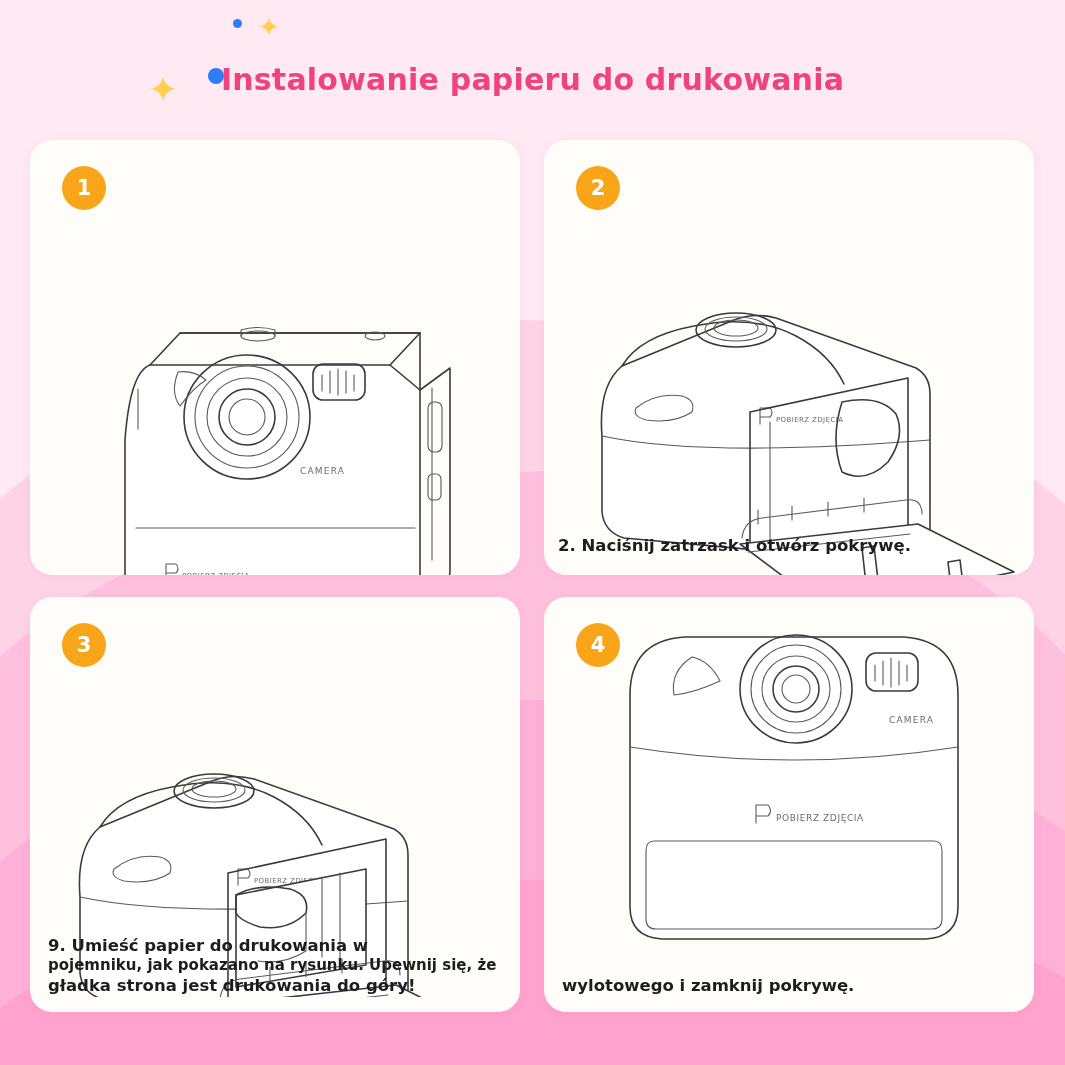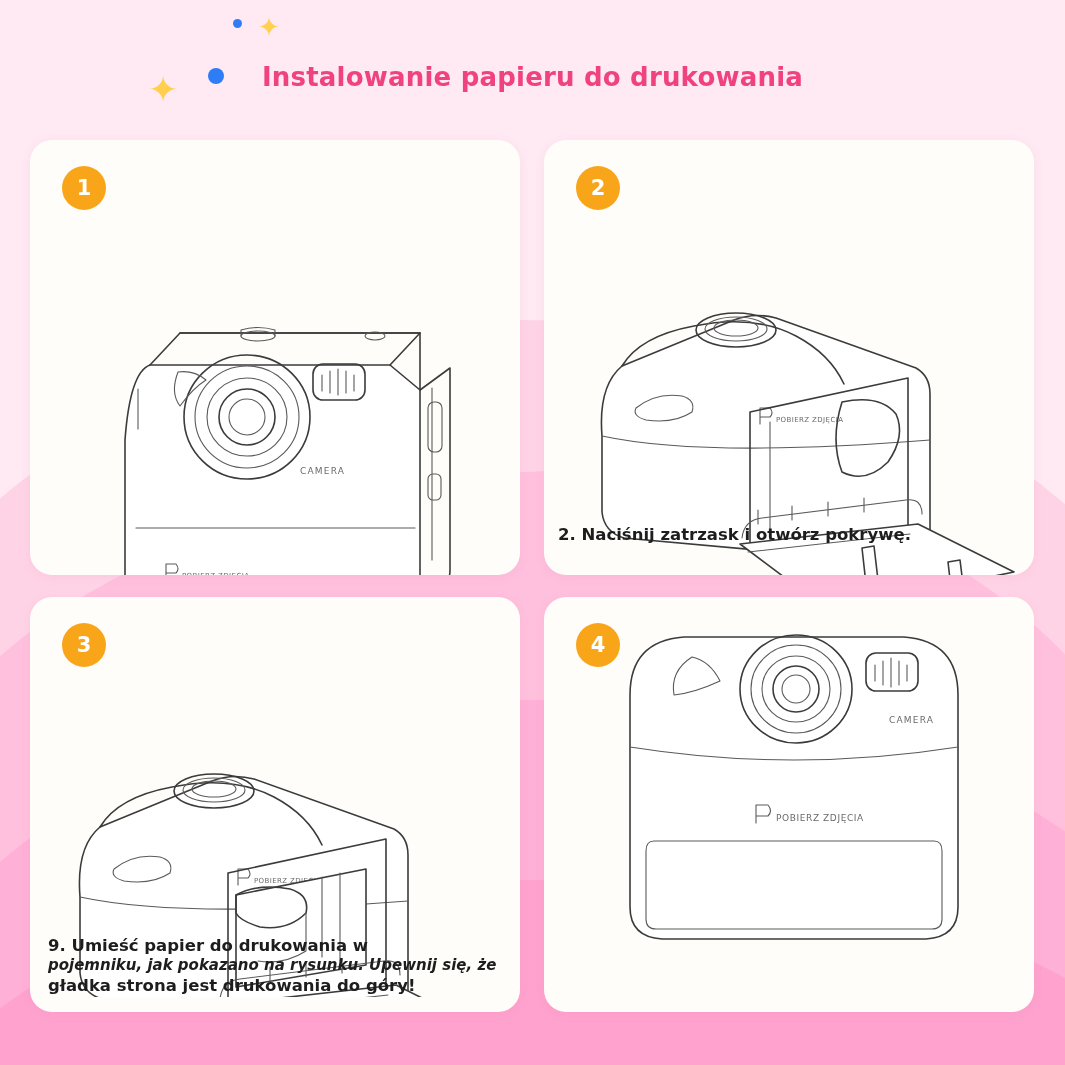--- a/index.html
+++ b/index.html
@@ -55,21 +55,21 @@
     position: relative;
     z-index: 3;
     height: 140px;
   }
   .title {
     position: absolute;
     left: 0; right: 0;
     top: 62px;
     text-align: center;
     color: #f0427f;
-    font-size: 26px;
+    font-size: 30px;
     font-weight: 700;
     letter-spacing: 0.2px;
   }
   .spark {
     position: absolute;
     color: #ffcf4d;
     font-size: 26px;
     line-height: 1;
     user-select: none;
   }
@@ -127,22 +127,22 @@
     position: absolute;
     left: 0; right: 0;
     bottom: 0;
     padding: 0 18px 16px 18px;
     box-sizing: border-box;
     color: #1d1d1d;
     font-size: 16.5px;
     font-weight: 700;
     line-height: 1.28;
   }
-  .caption-2 { bottom: 14px; padding-left: 14px; }
-  .cap-small { font-size: 15px; font-style: italic; }
+  .caption-2 { bottom: 3px; padding-left: 14px; }
+  .cap-small { font-size: 15px; }
   .cap-line { display: block; }
   svg { display: block; }
   .ln { fill: none; stroke: #3b3b3b; stroke-width: 1.6; stroke-linecap: round; stroke-linejoin: round; }
   .ln-thin { fill: none; stroke: #5a5a5a; stroke-width: 1.1; stroke-linecap: round; stroke-linejoin: round; }
   .ln-fill { fill: #ffffff; stroke: #3b3b3b; stroke-width: 1.6; stroke-linejoin: round; }
   .brand-txt { font-size: 7px; fill: #6a6a6a; font-family: "DejaVu Sans", sans-serif; letter-spacing: 0.4px; }
   .brand-txt-lg { font-size: 9px; fill: #6a6a6a; font-family: "DejaVu Sans", sans-serif; letter-spacing: 0.6px; }
   .cam-txt { font-size: 9px; fill: #6a6a6a; font-family: "DejaVu Sans", sans-serif; letter-spacing: 1.2px; }
 </style>
 </head>
@@ -323,16 +323,17 @@
 
         <g>
           <path class="ln-thin" d="M212 208 L212 226 M212 208 L224 208 Q229 214 224 219 L212 219"></path>
           <text class="brand-txt-lg" x="232" y="224">POBIERZ ZDJĘCIA</text>
         </g>
 
         <path class="ln-thin" d="M110 244 L390 244 Q398 244 398 254 L398 322 Q398 332 388 332 L112 332 Q102 332 102 322 L102 254 Q102 244 110 244 Z"></path>
       </svg>
     </div>
     <div class="caption">
+      <span class="cap-line">wylotowego i zamknij pokrywę.</span>
     </div>
   </div>
 
 </div>
 
 </body></html>

